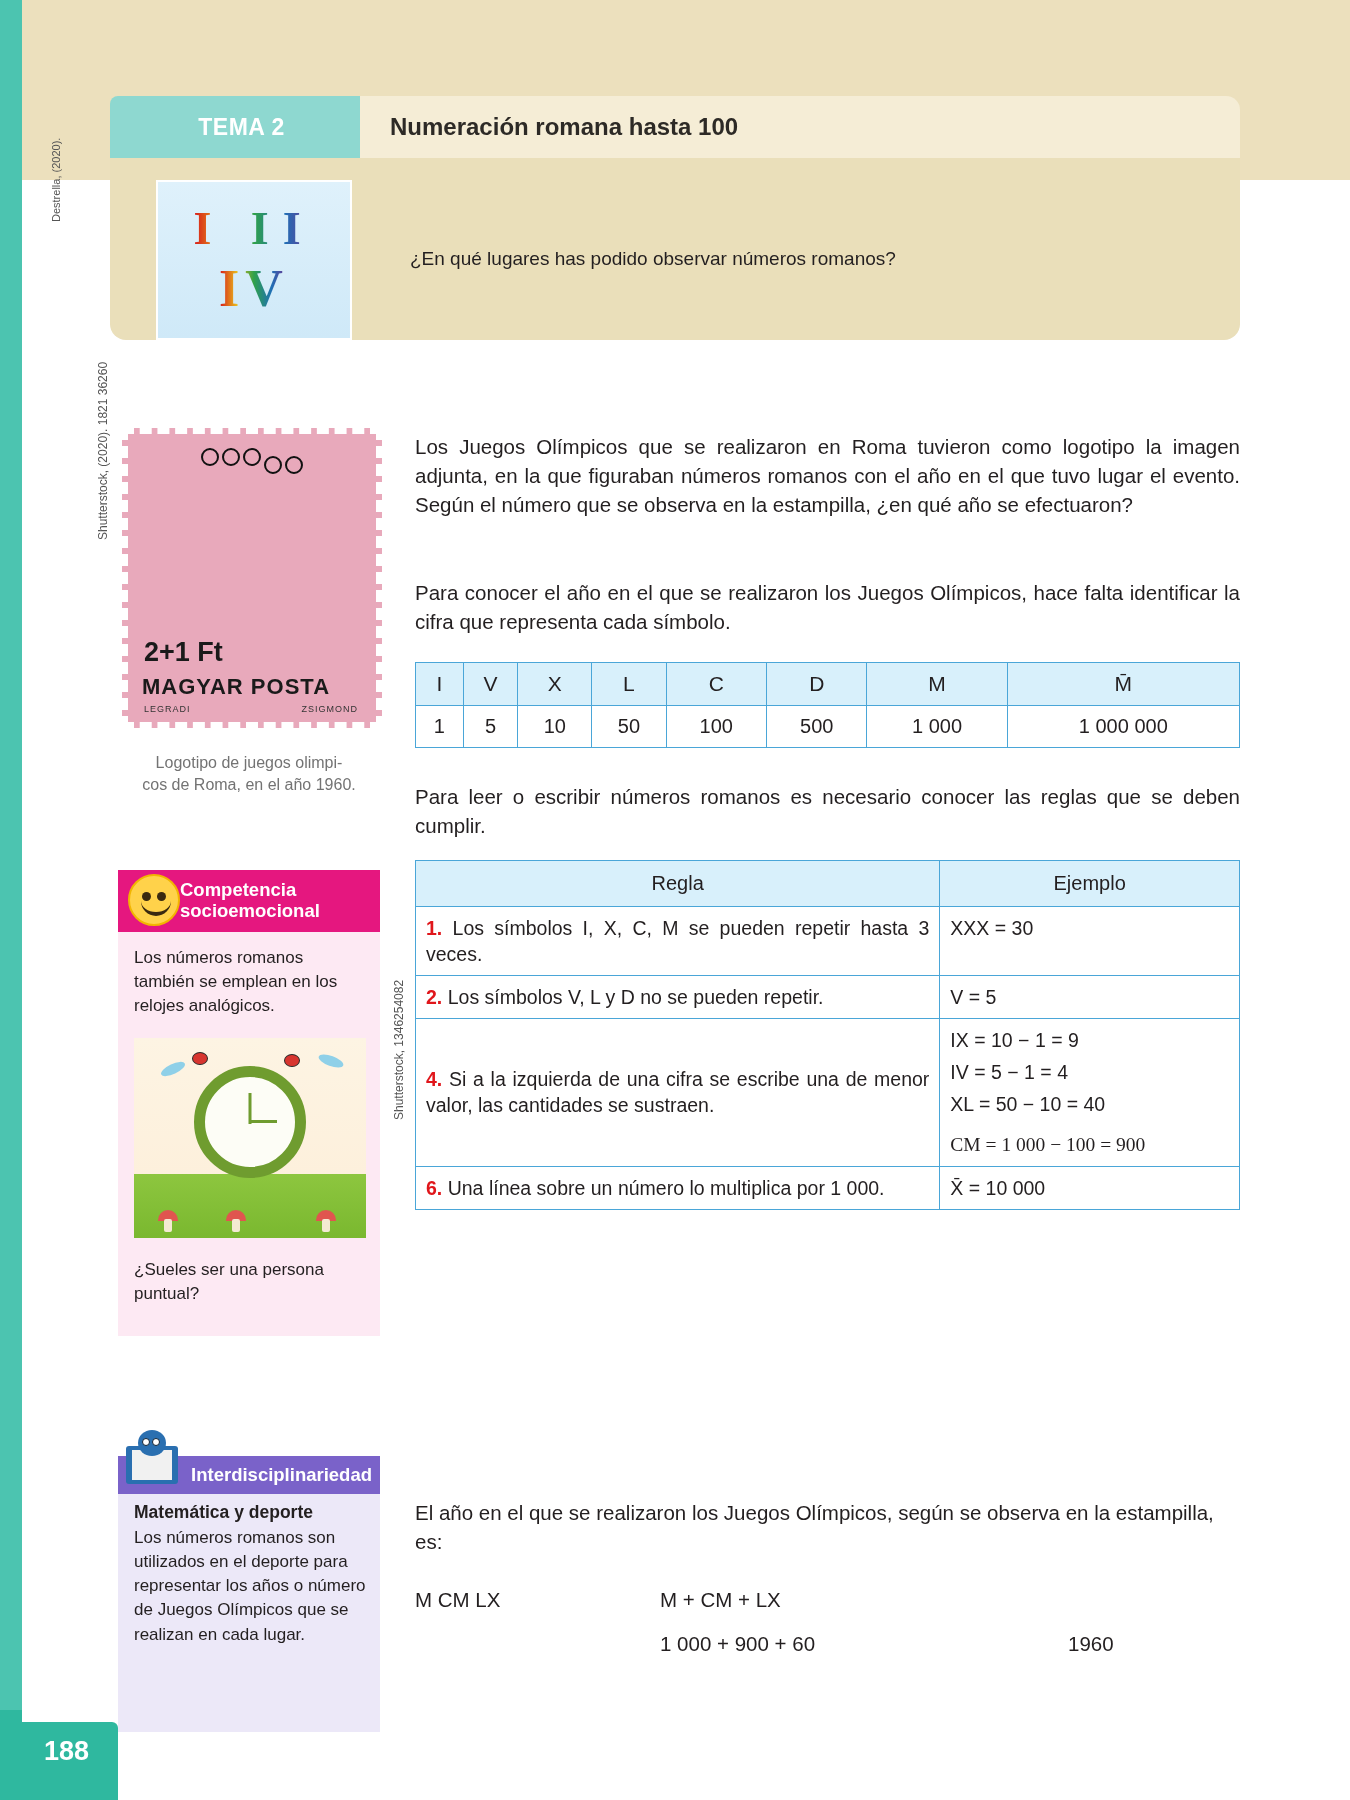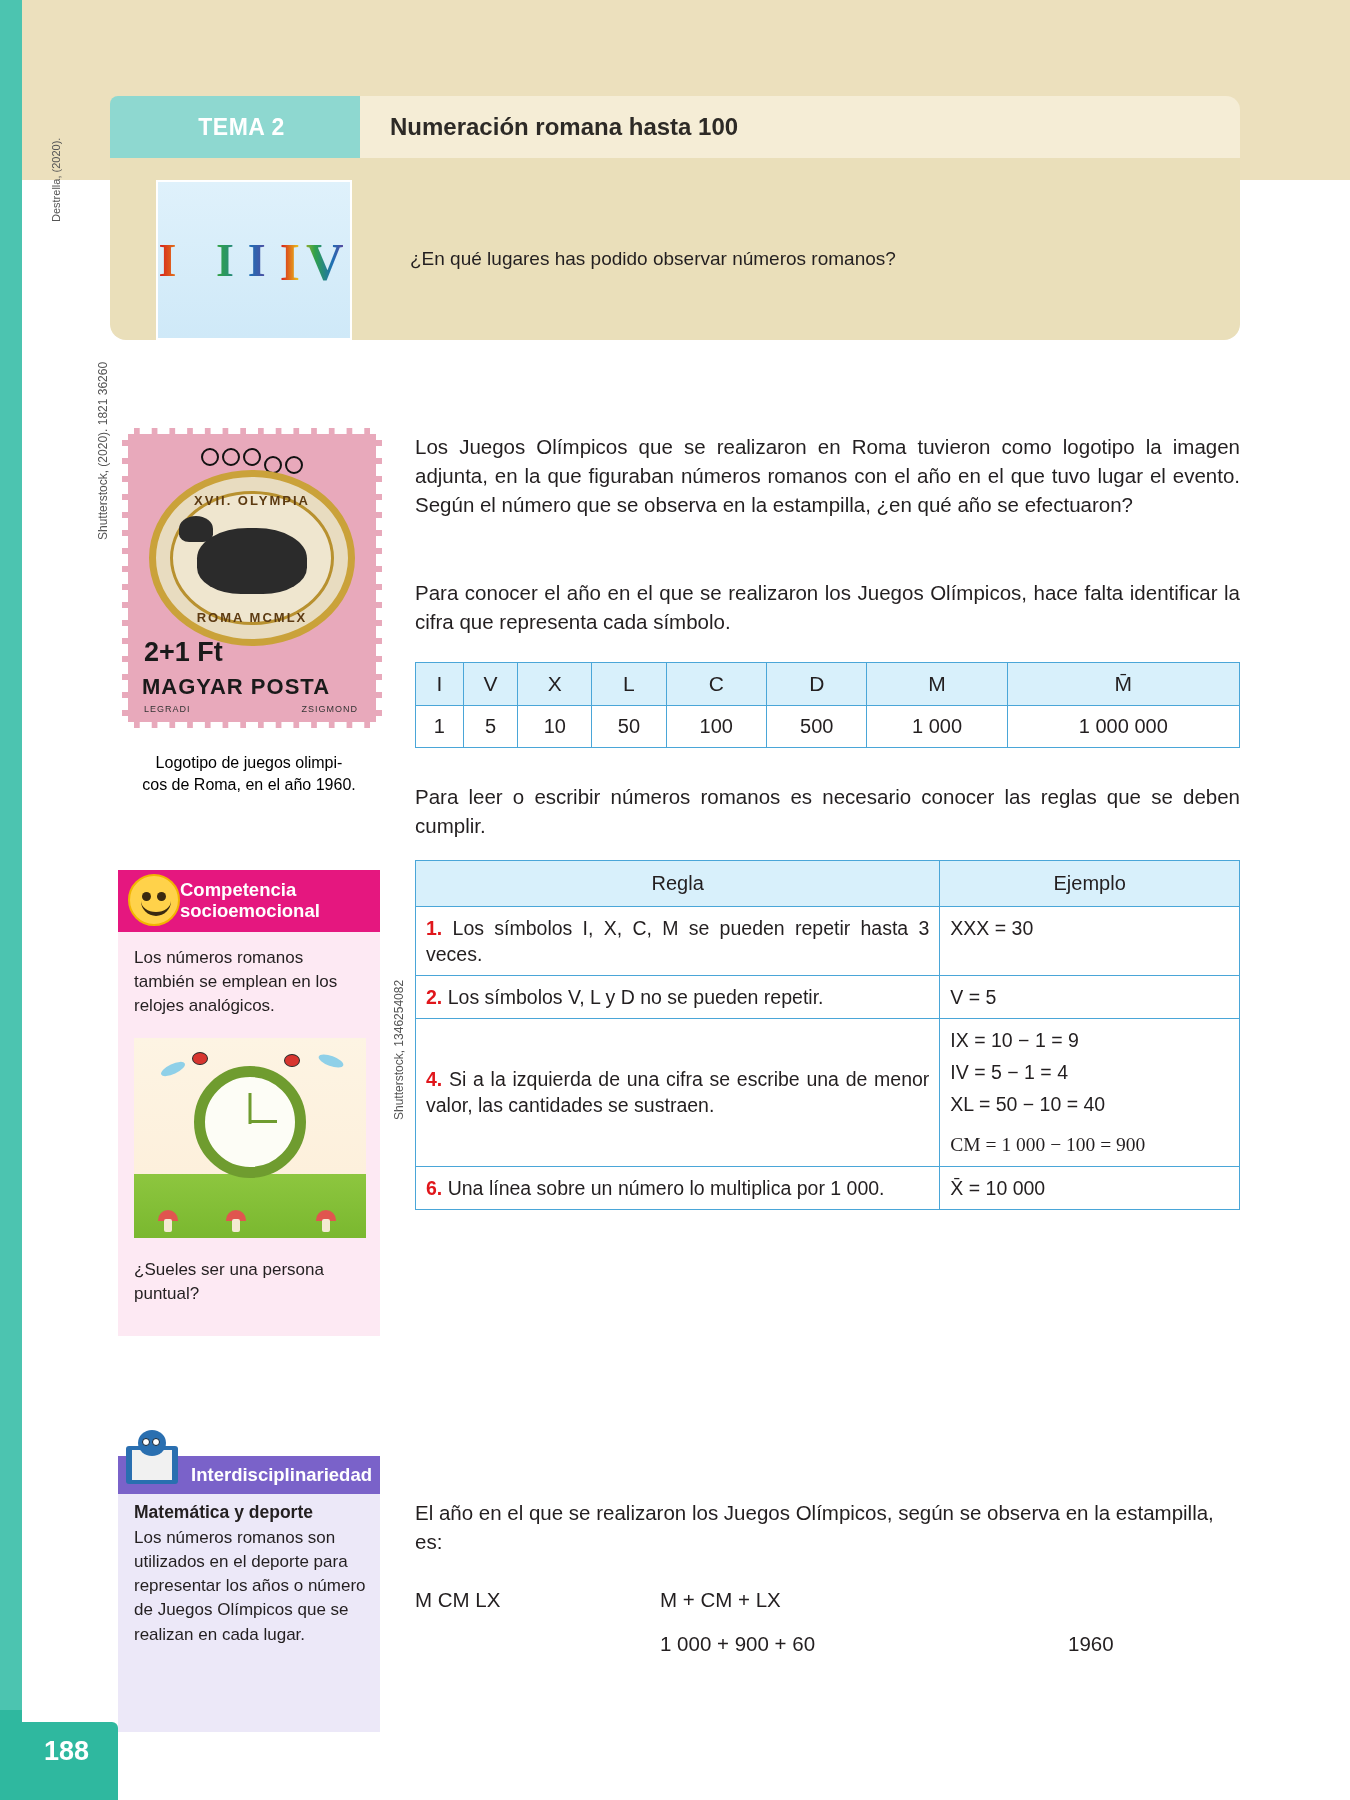--- a/index.html
+++ b/index.html
@@ -54,21 +54,21 @@
 
   
   .intro-panel {
     position:absolute; left:110px; top:158px; width:1130px; height:182px;
     background:#eadfba; border-bottom-left-radius:16px; border-bottom-right-radius:16px;
   }
   .intro-img {
     position:absolute; left:156px; top:180px; width:196px; height:160px;
     background:linear-gradient(180deg,#dff1fb 0%, #cfe9f8 100%);
     border:2px solid #ffffff;
-    display:flex; align-items:center; justify-content:center;
+    display:flex; flex-direction:column; align-items:center; justify-content:center;
     font-family:"Liberation Serif", serif;
   }
   .rn-row1 { font-size:46px; letter-spacing:14px; }
   .rn-row2 { font-size:52px; letter-spacing:6px; margin-top:4px;}
   .grad-text {
     background: linear-gradient(90deg,#d6161a 0%, #e8b91d 25%, #2fa14b 50%, #1f6fb5 75%, #7a2f8f 100%);
     -webkit-background-clip: text; background-clip: text; color: transparent;
     font-weight:bold;
   }
   .intro-question {
@@ -135,21 +135,21 @@
     letter-spacing:1px;
   }
   .stamp-small {
     position:absolute; left:16px; bottom:8px; font-size:9px; color:#333; letter-spacing:1px;
   }
   .stamp-small2 {
     position:absolute; right:18px; bottom:8px; font-size:9px; color:#333; letter-spacing:1px;
   }
   .stamp-caption {
     position:absolute; left:118px; top:752px; width:262px;
-    font-size:16px; color:#000000; text-align:center; line-height:1.35;
+    font-size:16px; color:#737373; text-align:center; line-height:1.35;
   }
 
   
   .col-main { position:absolute; left:415px; width:825px; }
   .para { font-size:20.5px; line-height:1.42; text-align:justify; color:#231f20; }
 
   
   table { border-collapse: collapse; }
   .sym-table { position:absolute; left:415px; top:662px; width:825px; }
   .sym-table td {
@@ -263,26 +263,20 @@
 <div class="credit-vert">Destrella, (2020).</div>
 
 <div class="stamp">
   <div class="stamp-inner">
     <div class="rings">
       <div class="ring"></div>
         <div class="ring"></div>
         <div class="ring"></div>
       <div class="ring low"></div>
         <div class="ring low"></div>
-    </div>
-    <div class="stamp-oval">
-      <div class="stamp-oval-in"></div>
-      <div class="oval-text-top">XVII. OLYMPIA</div>
-      <div class="wolf"></div>
-      <div class="oval-text-bot">ROMA MCMLX</div>
     </div>
     <div class="stamp-value">2+1 Ft</div>
     <div class="stamp-country">MAGYAR POSTA</div>
     <div class="stamp-small">LEGRADI</div>
     <div class="stamp-small2">ZSIGMOND</div>
   </div>
 </div>
 <div class="credit-vert2">Shutterstock, (2020). 1821 36260</div>
 <div class="stamp-caption" style="white-space:pre-line;">Logotipo de juegos olimpi-
 cos de Roma, en el año 1960.</div>

